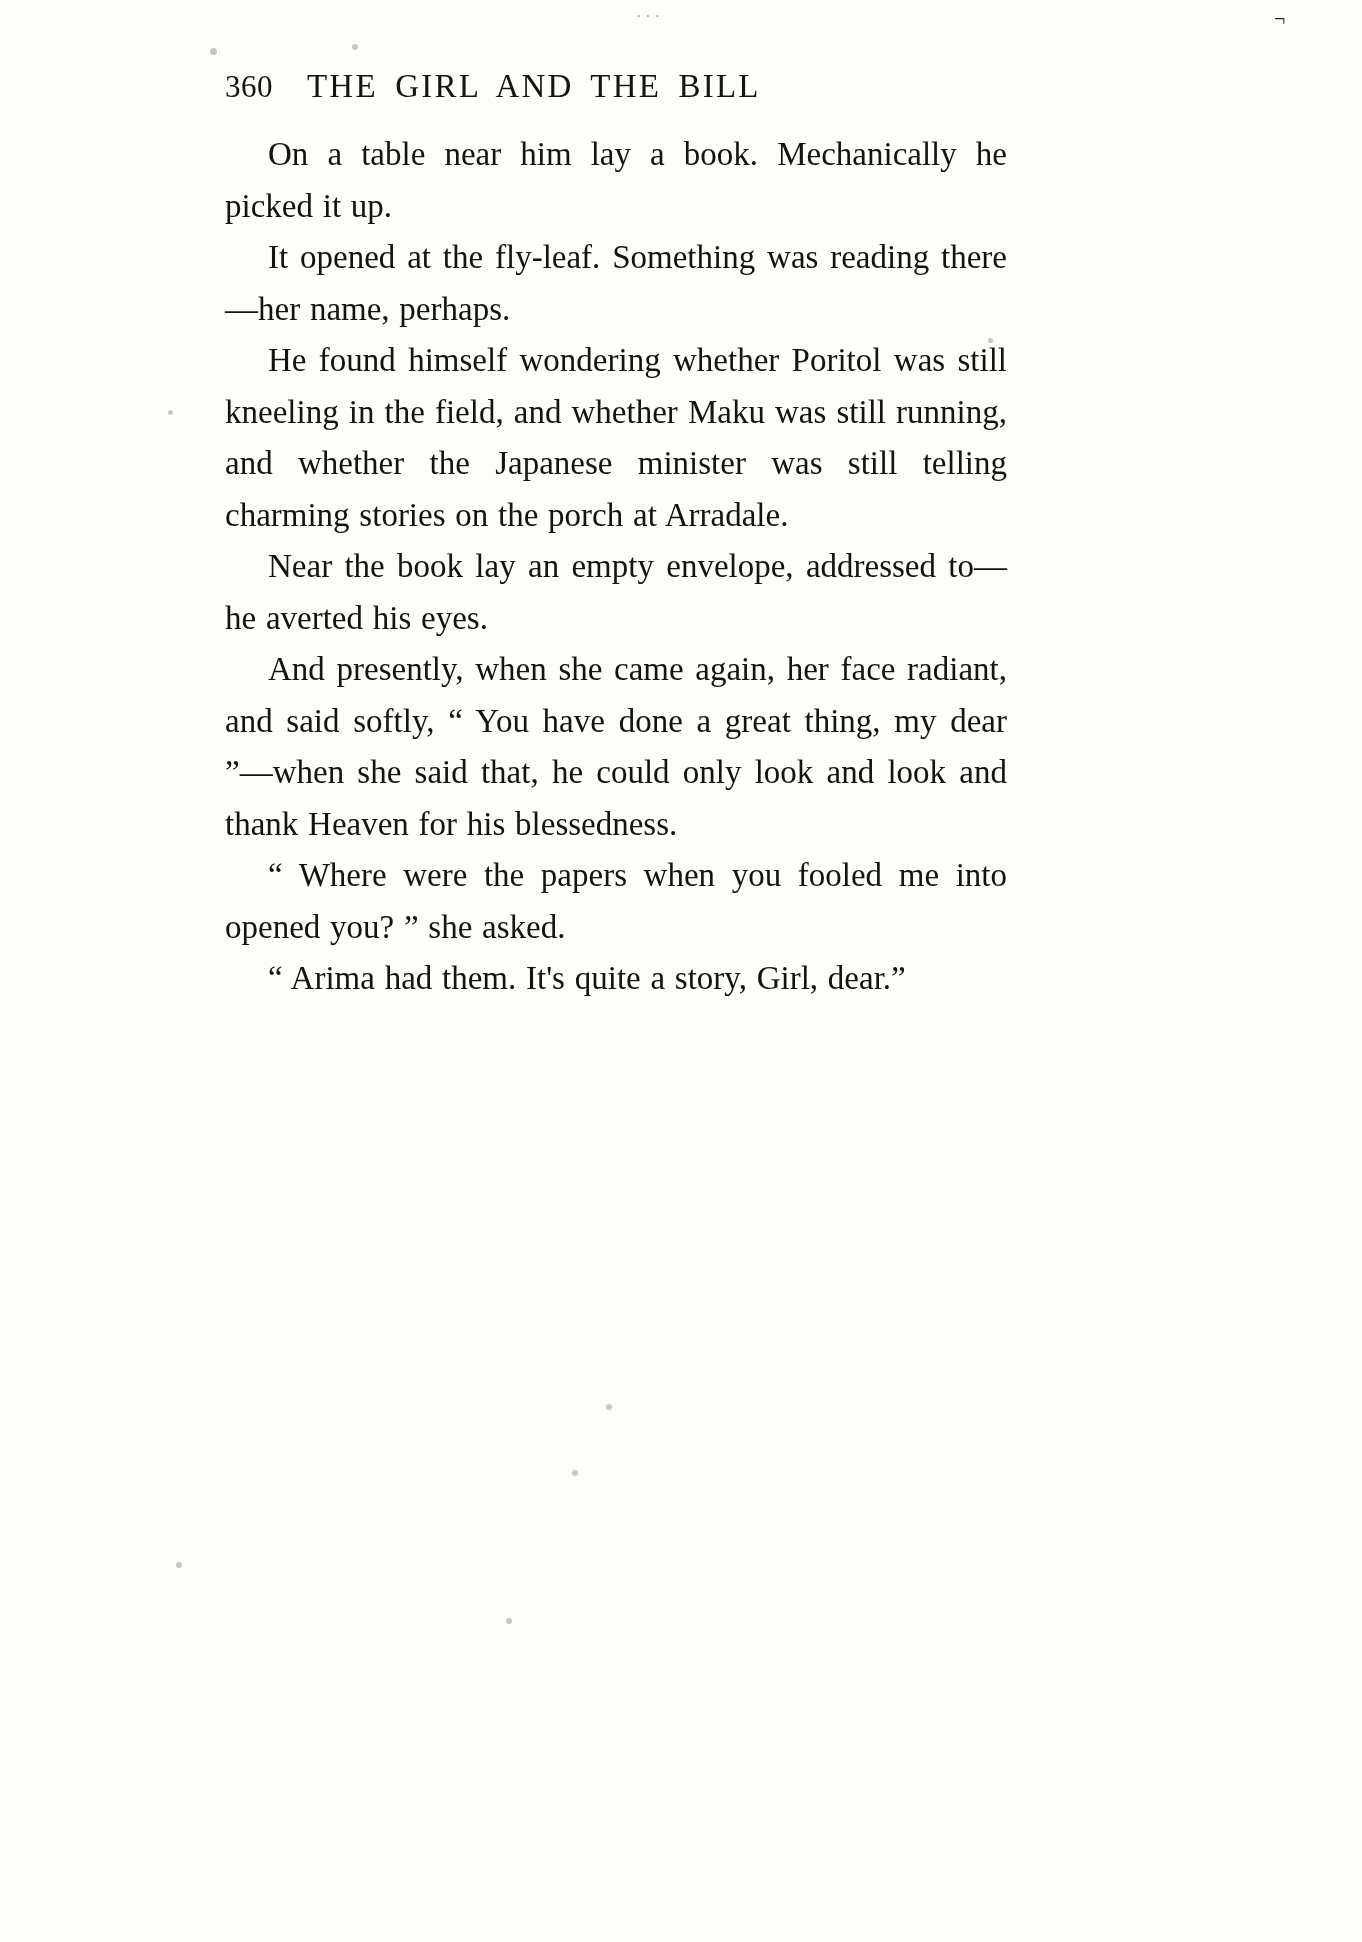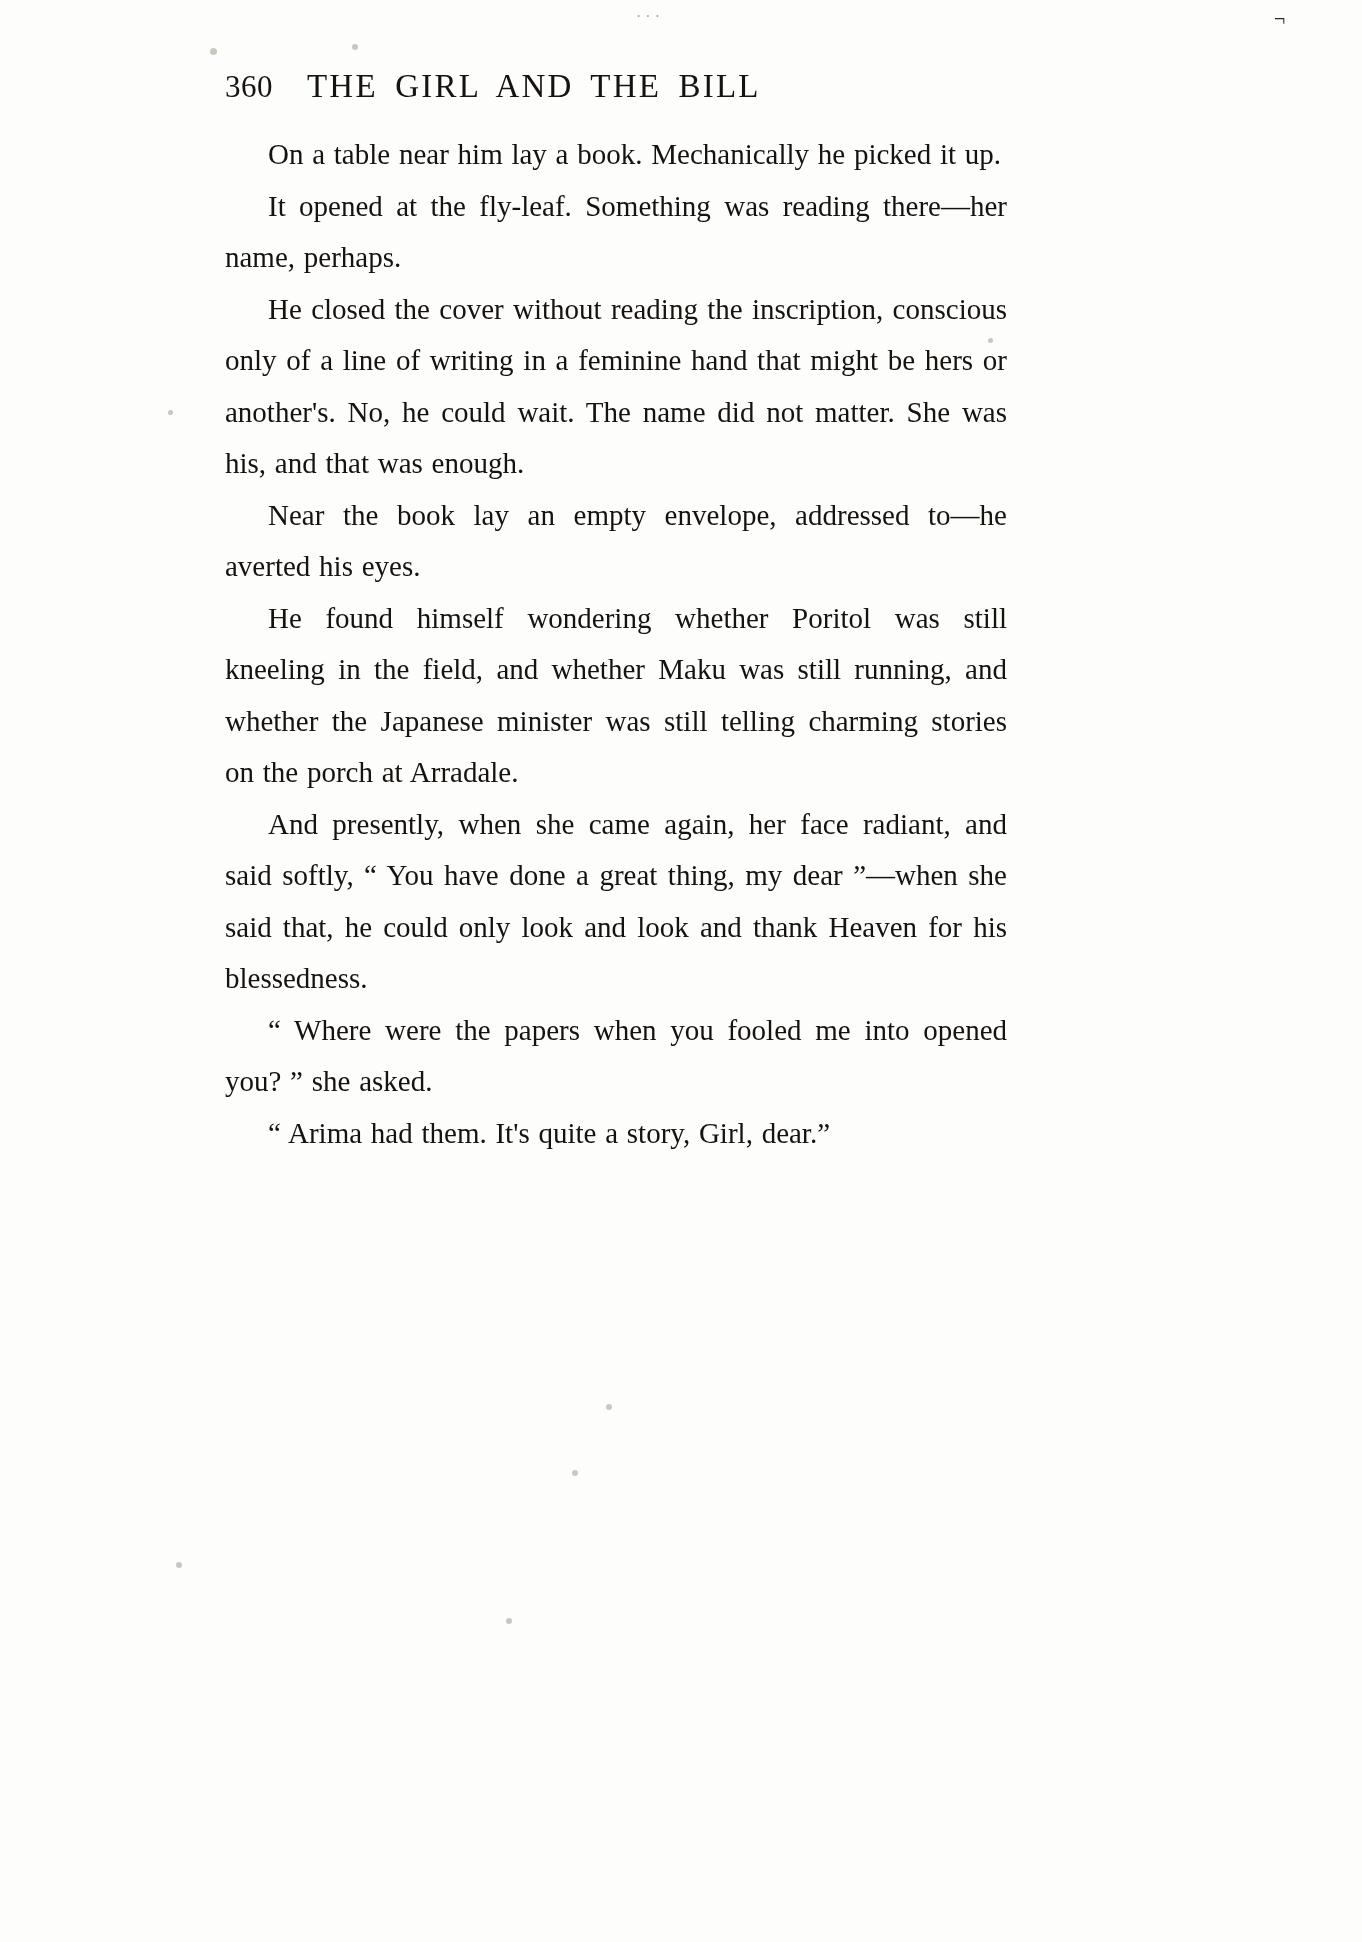--- a/index.html
+++ b/index.html
@@ -38,21 +38,21 @@
     letter-spacing: 0.5px;
     text-align: right;
   }
   .head-title {
     font-size: 33px;
     letter-spacing: 2.2px;
     word-spacing: 7px;
   }
   .body-text p {
     margin: 0;
-    font-size: 29px;
+    font-size: 33px;
     line-height: 51.5px;
     color: #16130f;
     text-align: justify;
     text-indent: 43px;
     -webkit-hyphens: none;
     hyphens: none;
     word-spacing: 1.5px;
   }
   
   .speck {
@@ -98,22 +98,21 @@
   <div class="page-inner">
 
     <div class="running-head">
       <span class="folio">360</span>
       <span class="head-title">THE GIRL AND THE BILL</span>
     </div>
 
     <div class="body-text">
       <p>On a table near him lay a book.  Mechanically he picked it up.</p>
       <p>It opened at the fly-leaf.  Something was reading there—her name, perhaps.</p>
-      <p>He closed the cover without reading the inscription, conscious only of a line of writing in a feminine hand that might be hers or another's.  No, he could wait.  The name did not matter.  She was his, and that was enough.</p>
+      <p>He found himself wondering whether Poritol was still kneeling in the field, and whether Maku was still running, and whether the Japanese minister was still telling charming stories on the porch at Arradale.</p>
       <p>Near the book lay an empty envelope, addressed to—he averted his eyes.</p>
-      <p>He found himself wondering whether Poritol was still kneeling in the field, and whether Maku was still running, and whether the Japanese minister was still telling charming stories on the porch at Arradale.</p>
       <p>And presently, when she came again, her face radiant, and said softly, “ You have done a great thing, my dear ”—when she said that, he could only look and look and thank Heaven for his blessedness.</p>
       <p>“ Where were the papers when you fooled me into opened you? ”  she asked.</p>
       <p>“ Arima had them.  It's quite a story, Girl, dear.”</p>
     </div>
 
   </div>
 </div>
 
 </body></html>

